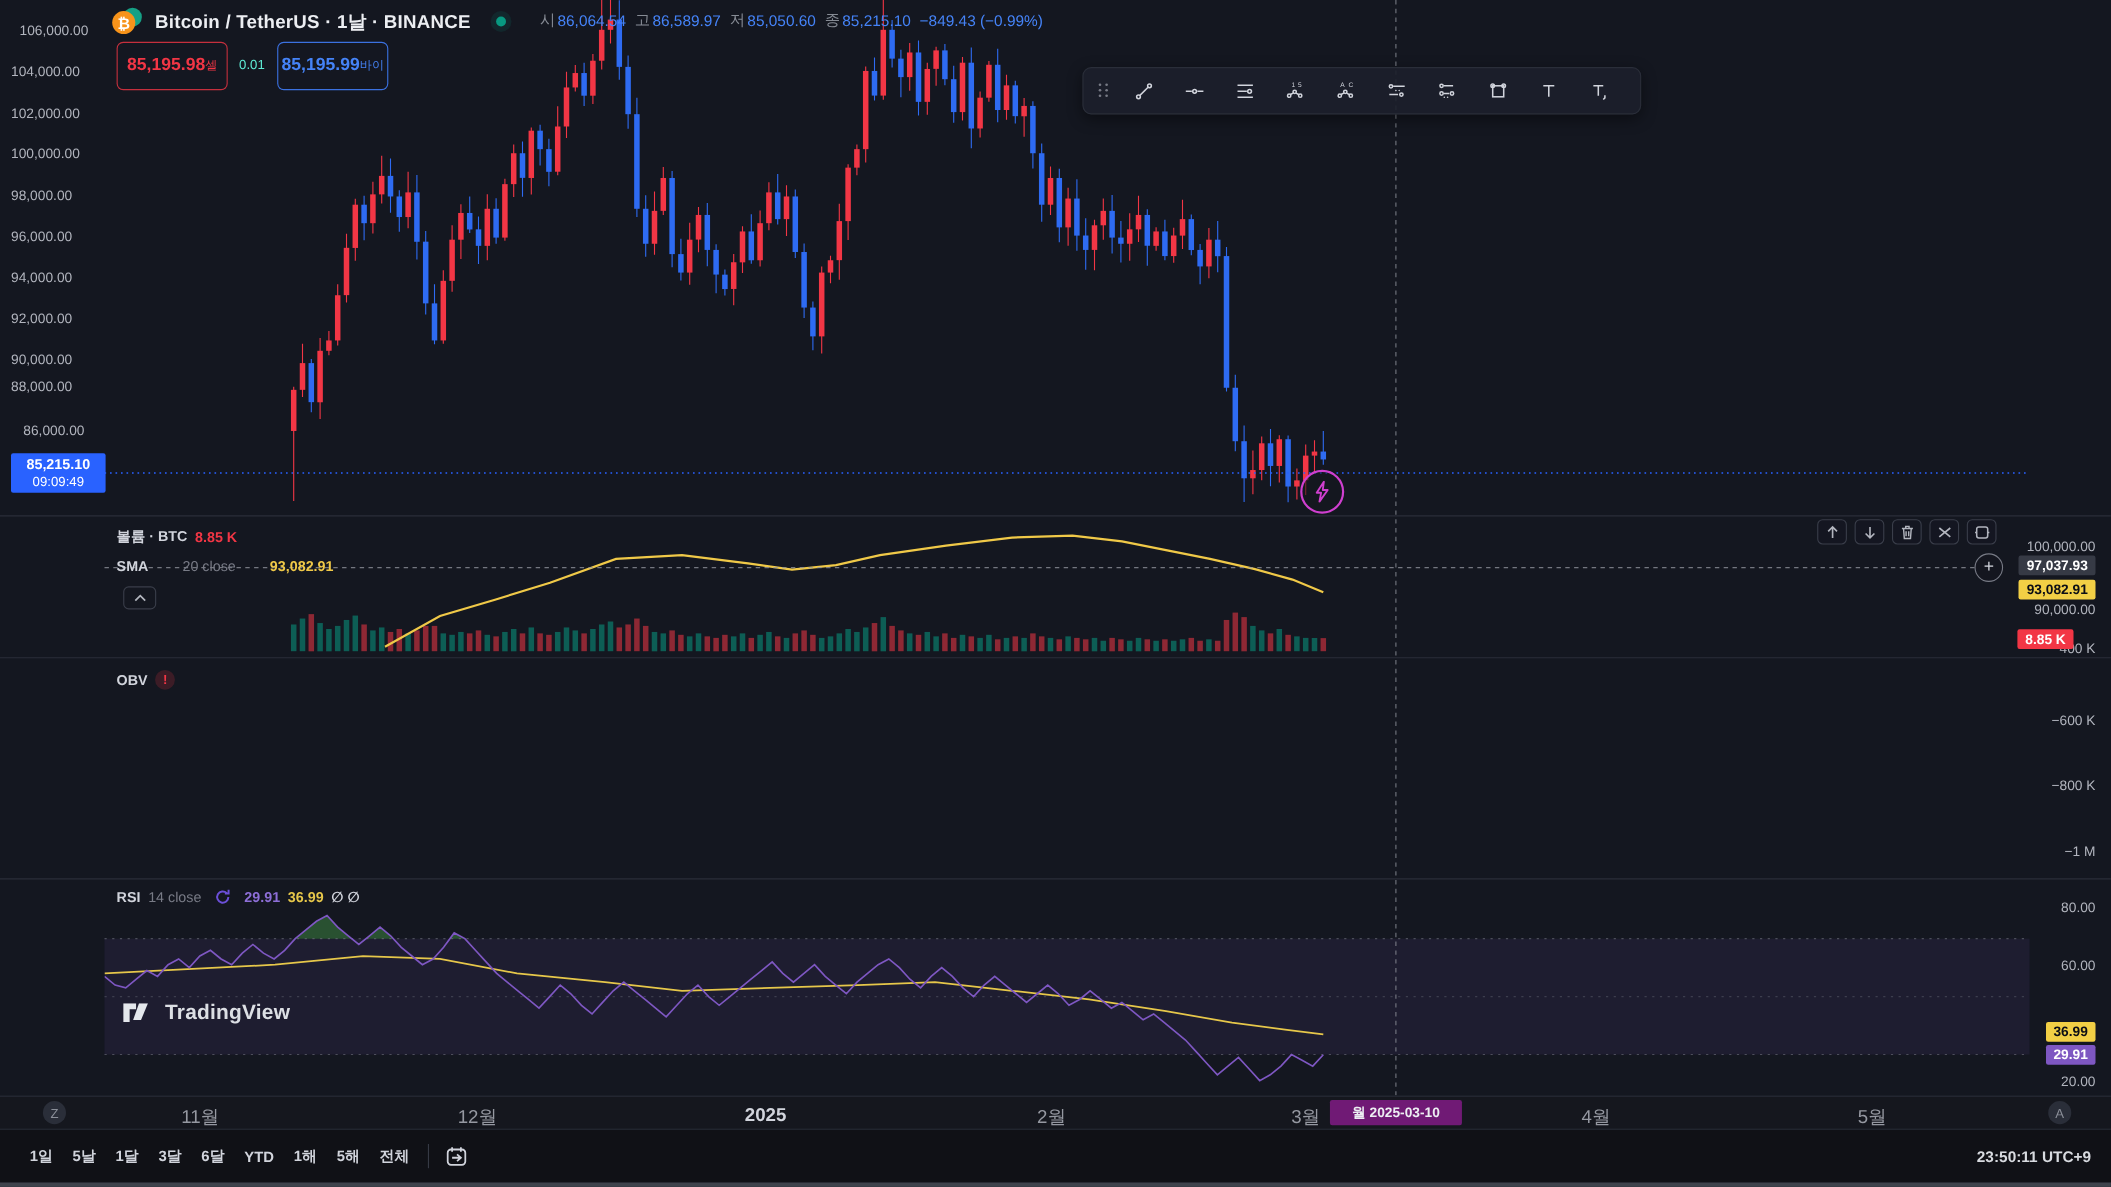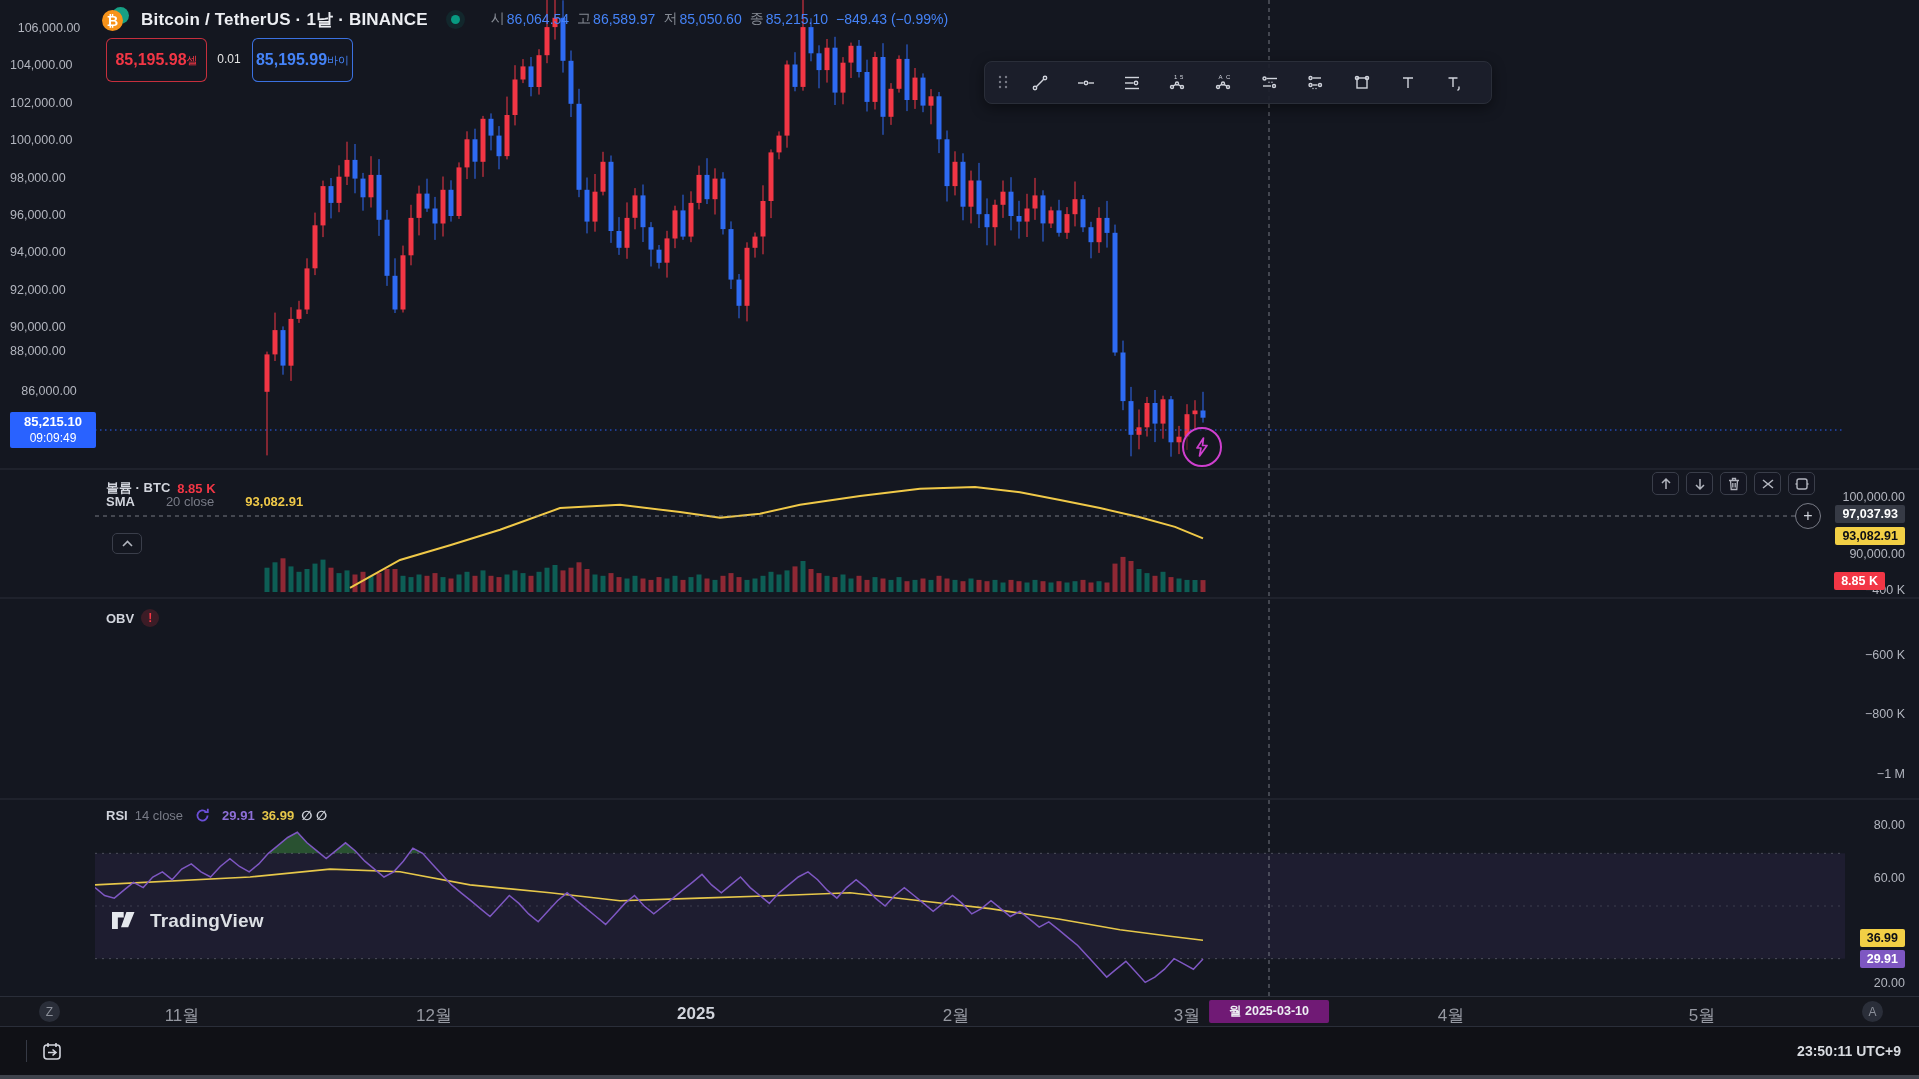--- a/index.html
+++ b/index.html
@@ -358,21 +358,21 @@
       <span class="k">종</span>
         <span class="v" style="margin-left:-6px">85,215.10</span>
       <span class="v">−849.43 (−0.99%)</span>
     </span>
   </div>
 
   <div class="trade-btn" id="sell-btn" style="left:106px;border:1px solid rgba(242,54,69,.8);">
     <span class="p" style="color:#f23645">85,195.98</span>
     <span class="s" style="color:#f23645">셀</span>
   </div>
-  <div class="abs" style="left:206px;top:52px;width:46px;text-align:center;color:#e5e5e5;font-size:12px;">0.01</div>
+  <div class="abs" style="left:206px;top:52px;width:46px;text-align:center;color:#5eead4;font-size:12px;">0.01</div>
   <div class="trade-btn" id="buy-btn" style="left:252px;border:1px solid rgba(63,123,246,.9);">
     <span class="p" style="color:#4583f7">85,195.99</span>
     <span class="s" style="color:#4583f7">바이</span>
   </div>
 
   <div id="float-toolbar">
       <div class="tb-icon" style="width: 22px; cursor: grab;">
         <svg width="18" height="18" viewBox="0 0 18 18">
           <g fill="#787b86">
             <circle cx="5" cy="3" r="1.2"></circle>
@@ -464,21 +464,21 @@
           <path d="M3.5 4 h9 M8 4 v9" stroke="#d1d4dc" stroke-width="1.4" fill="none"></path>
           <path d="M14 12.5 v2.5 l-1.5 1.5" stroke="#d1d4dc" stroke-width="1.4" fill="none"></path>
         </svg>
       </div>
     </div>
 
   <div class="legend-row" style="left:106px;top:479px;">
     <span class="lg-main">볼륨 · BTC</span>
     <span style="color:#f23645;font-weight:600">8.85 K</span>
   </div>
-  <div class="legend-row" style="left:106px;top:494px;gap:31px;">
+  <div class="legend-row" style="left:106px;top:507px;gap:31px;">
     <span class="lg-main">SMA</span>
     <span class="lg-dim">20 close</span>
     <span style="color:#f0c948;font-weight:700">93,082.91</span>
   </div>
   <div class="abs" style="left:112px;top:533px;width:30px;height:21px;border:1px solid #3a3e4a;border-radius:5px;display:flex;align-items:center;justify-content:center;">
     <svg width="11" height="7" viewBox="0 0 11 7">
         <path d="M1 6 L5.5 1.5 L10 6" stroke="#b2b5be" stroke-width="1.6" fill="none"></path>
       </svg>
   </div>
   <div id="pane-buttons">
@@ -569,20 +569,31 @@
         <div class="month-label" style="left: 956px;">2월</div>
         <div class="month-label" style="left: 1187px;">3월</div>
         <div class="month-label" style="left: 1451px;">4월</div>
         <div class="month-label" style="left: 1702px;">5월</div>
       </div>
     <div id="crosshair-date" style="left: 1269px;">월 2025-03-10</div>
     <div class="circle-btn" style="left:1862px;top:4px;">A</div>
   </div>
 
   <div id="bottom-bar">
+    <div id="range-items" style="display:flex;align-items:center;">
+        <div class="range-item">1일</div>
+        <div class="range-item">5날</div>
+        <div class="range-item">1달</div>
+        <div class="range-item">3달</div>
+        <div class="range-item">6달</div>
+        <div class="range-item">YTD</div>
+        <div class="range-item">1해</div>
+        <div class="range-item">5해</div>
+        <div class="range-item">전체</div>
+      </div>
     <div class="sep"></div>
     <div class="tb-icon" style="width:34px;height:30px;">
       <svg width="20" height="20" viewBox="0 0 20 20">
         <rect x="2" y="4" width="16" height="14" rx="3" stroke="#d1d4dc" stroke-width="1.6" fill="none"></rect>
         <path d="M6 2 v4 M14 2 v4" stroke="#d1d4dc" stroke-width="1.6"></path>
         <path d="M6 11.5 h7 M10.5 8.5 l3.5 3 -3.5 3" stroke="#d1d4dc" stroke-width="1.6" fill="none"></path>
       </svg>
     </div>
     <div id="clock">23:50:11 UTC+9</div>
   </div>

